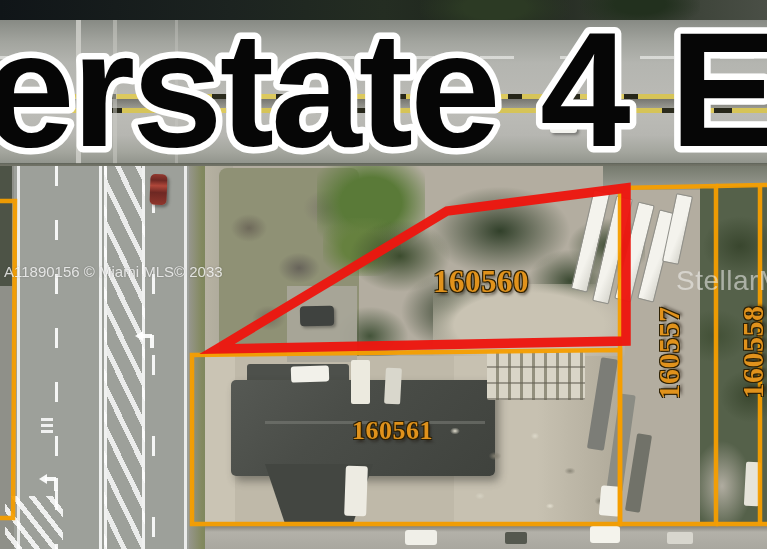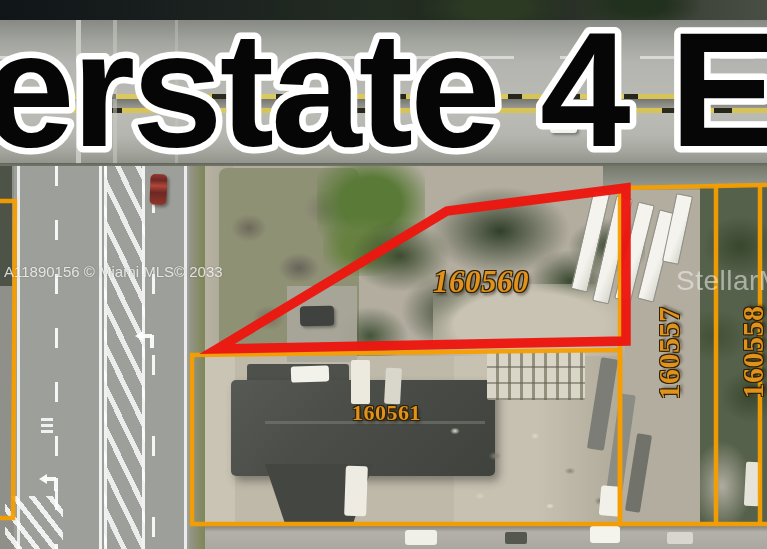--- a/index.html
+++ b/index.html
@@ -145,22 +145,22 @@
 
   
   .overlay{left:0;top:0;width:767px;height:549px;z-index:30;}
   .ol-orange{stroke:var(--secondary-outline,#f59e00);stroke-width:4.5;fill:none;opacity:.95;}
   .ol-red{stroke:var(--subject-outline,#ec1710);stroke-width:9.5;fill:none;opacity:.97;stroke-linejoin:miter;}
 
   
   .plabel{z-index:40;font-family:"Liberation Serif",serif;font-weight:bold;
     color:var(--parcel-label,#e0921c);letter-spacing:.5px;white-space:nowrap;
     text-shadow:-1px -1px 0 #2e2104,1px -1px 0 #2e2104,-1px 1px 0 #2e2104,1px 1px 0 #2e2104,2px 3px 3px rgba(20,10,0,.5);}
-  .pl-160560{left:433px;top:264px;font-size:31px;font-style:italic;}
-  .pl-160561{left:352px;top:400px;font-size:22px;}
+  .pl-160560{left:433px;top:264px;font-size:31px;}
+  .pl-160561{left:352px;top:416px;font-size:26px;}
   .pl-160557{left:669px;top:353px;font-size:30px;transform:translate(-50%,-50%) rotate(-90deg);}
   .pl-160558{left:753px;top:352px;font-size:30px;transform:translate(-50%,-50%) rotate(-90deg);}
 
   
   .title-svg{left:0;top:0;width:767px;height:195px;z-index:50;}
   .title-svg text{font-family:"Liberation Sans",sans-serif;font-weight:bold;font-size:163px;
     letter-spacing:-3px;fill:var(--title-fill,#060606);stroke:var(--title-stroke,#ffffff);
     stroke-width:13px;stroke-linejoin:round;paint-order:stroke fill;}
 
   

